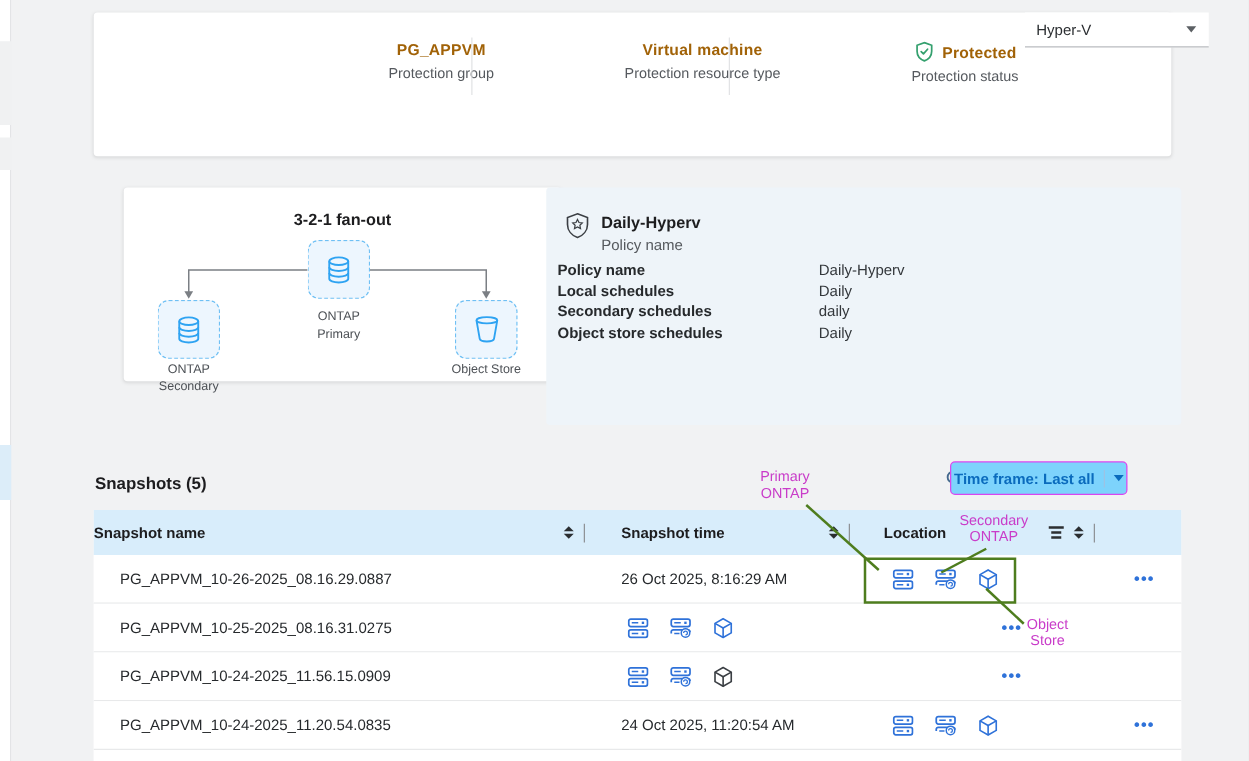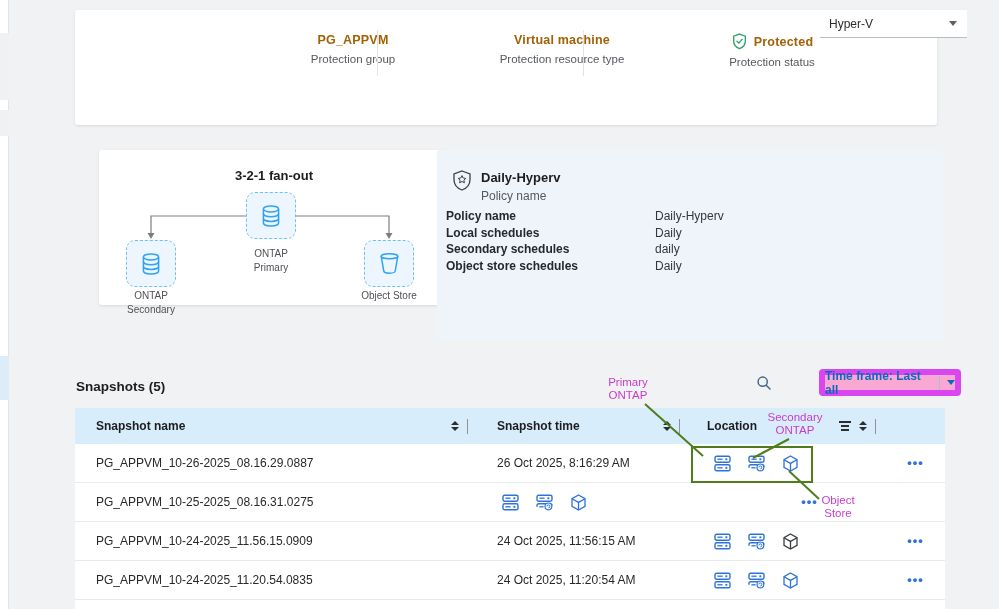--- a/index.html
+++ b/index.html
@@ -45,30 +45,30 @@
   .policy-head-name { font-size:13px; font-weight:bold; color:#1d1d1f; }
   .policy-head-sub { font-size:12px; color:#55595e; margin-top:4px; }
   .policy-rows { position:absolute; left:9px; top:58px; width:480px; }
   .policy-row { display:flex; height:16.5px; align-items:center; }
   .policy-row .pl { width:209px; font-size:12px; font-weight:bold; color:#26292c; }
   .policy-row .pv { font-size:12px; color:#33373b; }
 
   
   #snapshots-title { position:absolute; left:76px; top:379px; font-size:13.5px; font-weight:bold; color:#1d1d1f; }
   #search-btn { position:absolute; left:753px; top:372px; width:22px; height:22px; display:flex; align-items:center; justify-content:center; cursor:pointer; }
-  #timeframe-btn { position:absolute; left:819px; top:369px; width:142px; height:27px; background:#f9a8d4; border:6px solid #d946ef;
+  #timeframe-btn { position:absolute; left:760px; top:369px; width:142px; height:27px; background:#7dd3fc; border:1px solid #d946ef;
     border-radius:4px; display:flex; align-items:center; justify-content:center; gap:7px; cursor:pointer; }
   #timeframe-btn .tf-label { font-size:12px; font-weight:bold; color:#0a6bbd; }
   #timeframe-btn .tf-div { width:1px; height:14px; background:#9cc3e4; }
   #timeframe-btn .caret-down { border-top-color:#0a6bbd; }
 
   #snap-table { position:absolute; left:75px; top:408px; width:870px; background:#fff; }
   .thead { display:flex; height:36px; background:#d8edfb; align-items:center; }
   .th { display:flex; align-items:center; height:100%; }
-  .th-name { width:403px; padding-left:21px; }
+  .th-name { width:403px; }
   .th-time { width:212px; padding-left:19px; }
   .th-loc  { width:196px; padding-left:17px; }
   .th-actions { flex:1; }
   .th-label { font-size:12px; font-weight:bold; color:#1d1d1f; }
   .th-tools { margin-left:auto; display:flex; align-items:center; gap:8px; padding-right:10px; }
   .sort-icon { display:flex; flex-direction:column; gap:2px; cursor:pointer; }
   .sort-icon .up { width:0;height:0;border-left:4px solid transparent;border-right:4px solid transparent;border-bottom:4.5px solid #2b2e31; }
   .sort-icon .dn { width:0;height:0;border-left:4px solid transparent;border-right:4px solid transparent;border-top:4.5px solid #2b2e31; }
   .filter-icon { display:flex; flex-direction:column; gap:2.5px; align-items:center; cursor:pointer; }
   .filter-icon i { display:block; height:1.8px; background:#2b2e31; }
@@ -321,21 +321,20 @@
       <path d="M2 4.7 L8.5 8.4 L15 4.7" fill="none" stroke-width="1.3"></path>
       <line x1="8.5" y1="8.4" x2="8.5" y2="16" stroke-width="1.3"></line>
     </svg>
         </div>
       <div class="td-actions">
           <span class="menu-btn">•••</span>
         </div>
     </div>
     <div class="trow">
       <div class="td-name">PG_APPVM_10-24-2025_11.56.15.0909</div>
-      <div class="td-time">24 Oct 2025, 11:56:15 AM</div>
       <div class="td-loc">
           <svg class="loc-ic tpl-primary" viewBox="0 0 17 17">
       <rect x="1" y="1.2" width="15" height="6" rx="1.6" fill="none" stroke="#2f72d9" stroke-width="1.4"></rect>
       <rect x="1" y="9.8" width="15" height="6" rx="1.6" fill="none" stroke="#2f72d9" stroke-width="1.4"></rect>
       <line x1="3.4" y1="4.2" x2="8.6" y2="4.2" stroke="#2f72d9" stroke-width="1.3"></line>
       <rect x="11.4" y="3.3" width="1.9" height="1.9" fill="#2f72d9"></rect>
       <line x1="3.4" y1="12.8" x2="8.6" y2="12.8" stroke="#2f72d9" stroke-width="1.3"></line>
       <rect x="11.4" y="11.9" width="1.9" height="1.9" fill="#2f72d9"></rect>
     </svg>
           <svg class="loc-ic tpl-secondary" viewBox="0 0 17 17">

